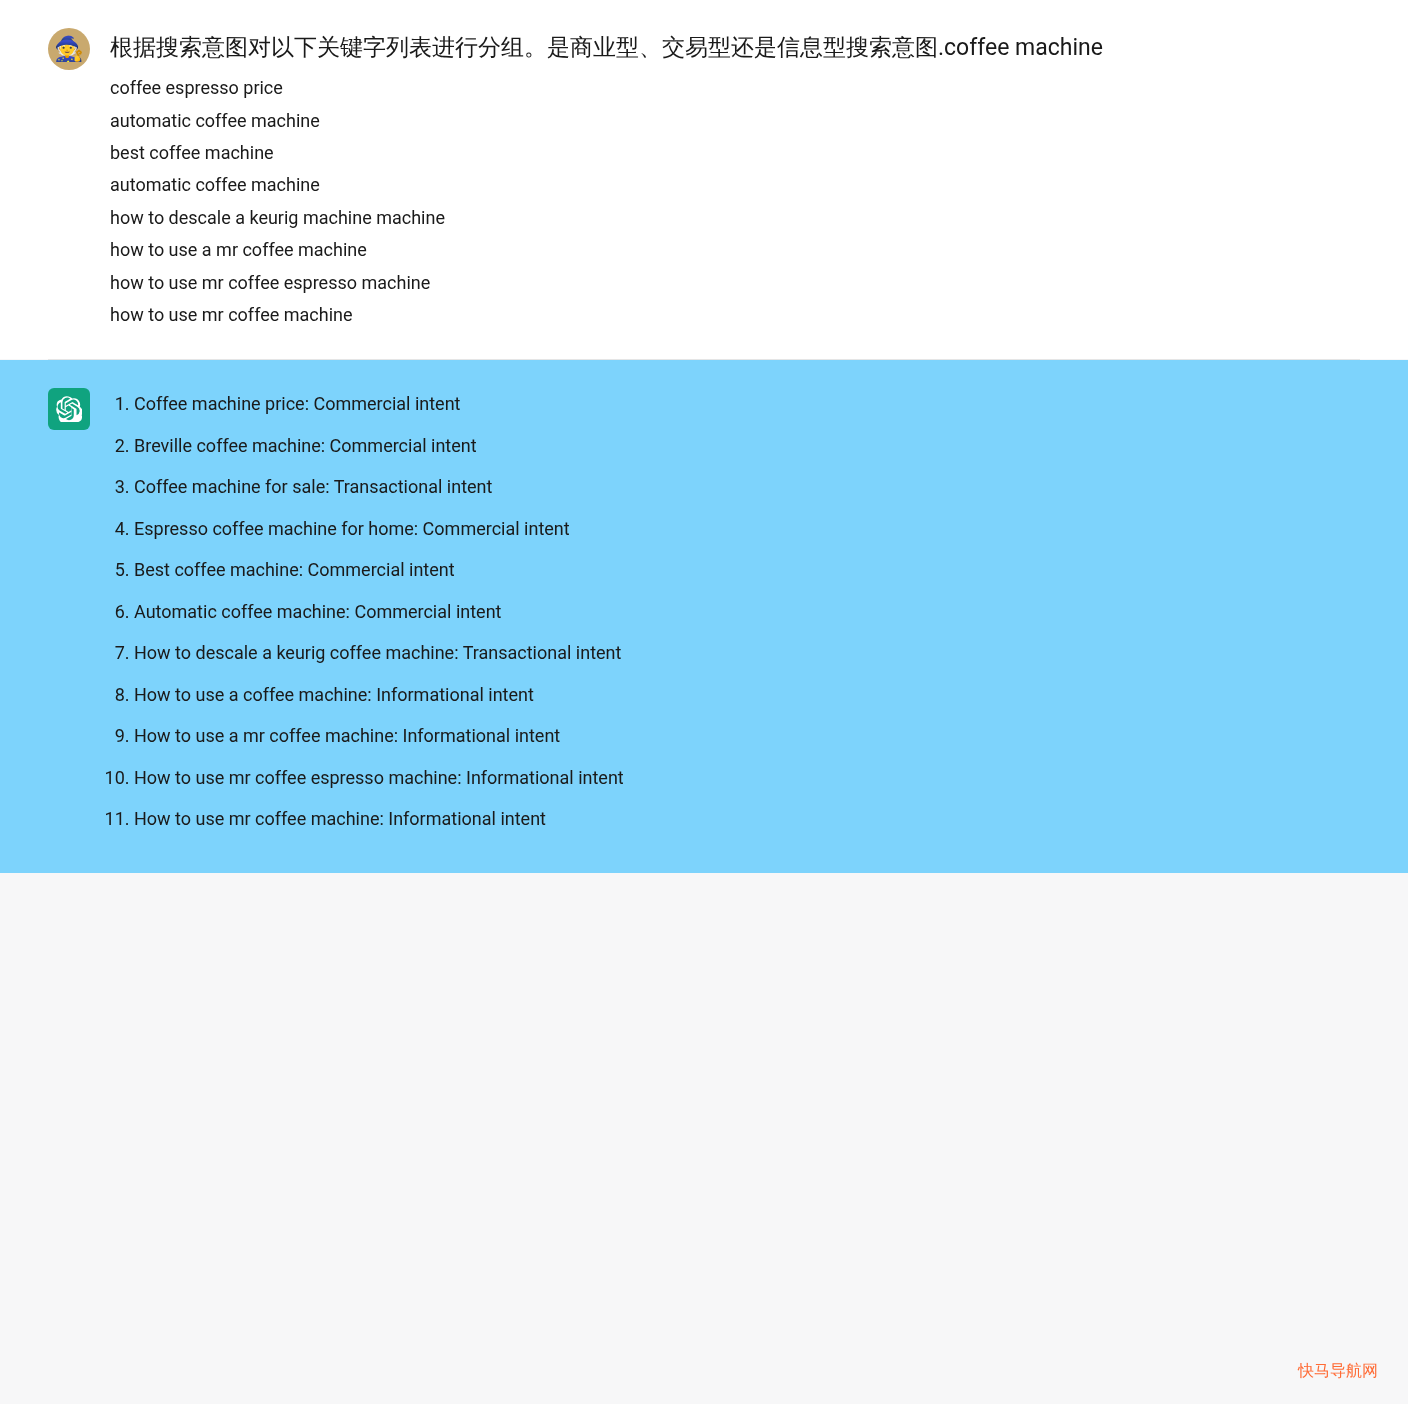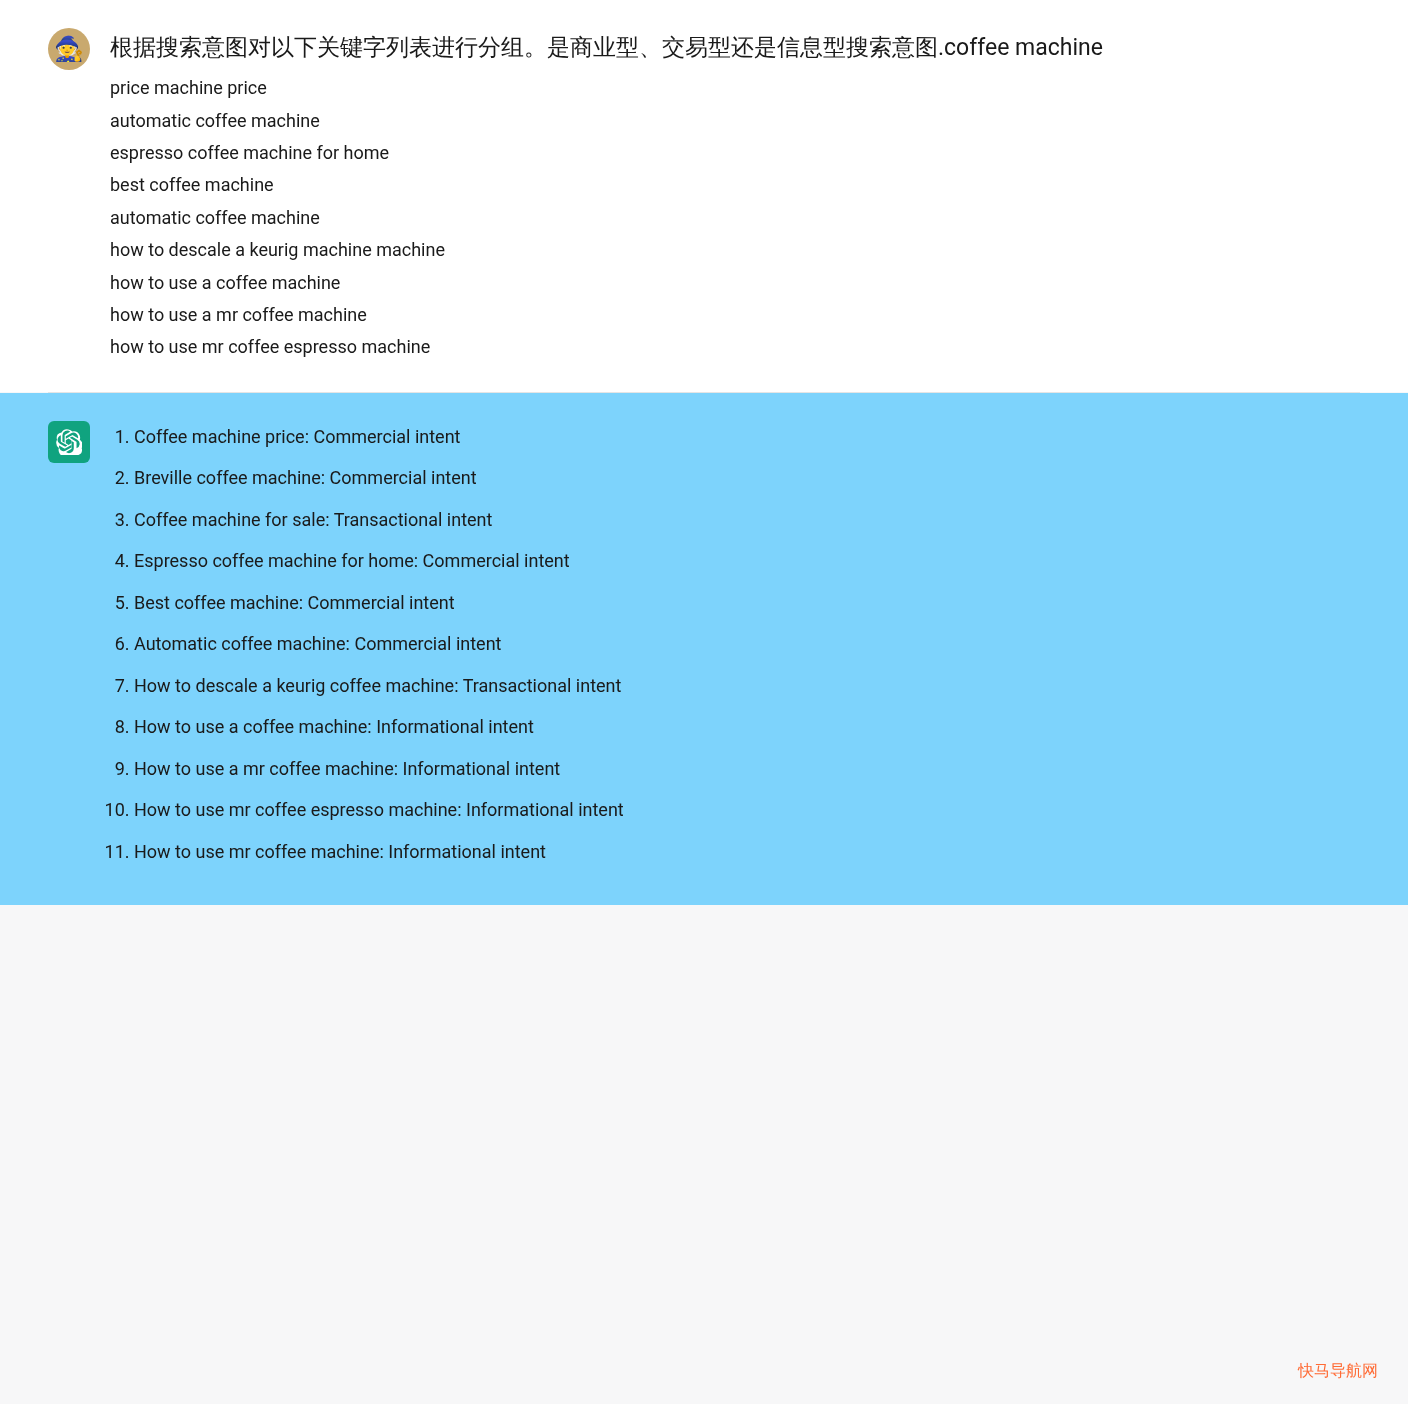--- a/index.html
+++ b/index.html
@@ -121,29 +121,28 @@
 </head>
 <body>
 
 <div class="chat-container">
 
   <div class="message-row user-message">
     <div class="avatar user-avatar">🧙</div>
     <div class="message-content">
       <p class="prompt-text">根据搜索意图对以下关键字列表进行分组。是商业型、交易型还是信息型搜索意图.coffee machine</p>
       <div class="keyword-list">
-        <span class="keyword-item">price machine price</span>
+        <span class="keyword-item">coffee espresso price</span>
         <span class="keyword-item">automatic coffee machine</span>
-        <span class="keyword-item">espresso coffee machine for home</span>
         <span class="keyword-item">best coffee machine</span>
         <span class="keyword-item">automatic coffee machine</span>
         <span class="keyword-item">how to descale a keurig machine machine</span>
-        <span class="keyword-item">how to use a coffee machine</span>
         <span class="keyword-item">how to use a mr coffee machine</span>
         <span class="keyword-item">how to use mr coffee espresso machine</span>
+        <span class="keyword-item">how to use mr coffee machine</span>
       </div>
     </div>
   </div>
 
   <div class="divider"></div>
 
   <div class="message-row assistant-message">
     <div class="avatar assistant-avatar">
 
       <svg viewBox="0 0 41 41" fill="none" xmlns="http://www.w3.org/2000/svg">

